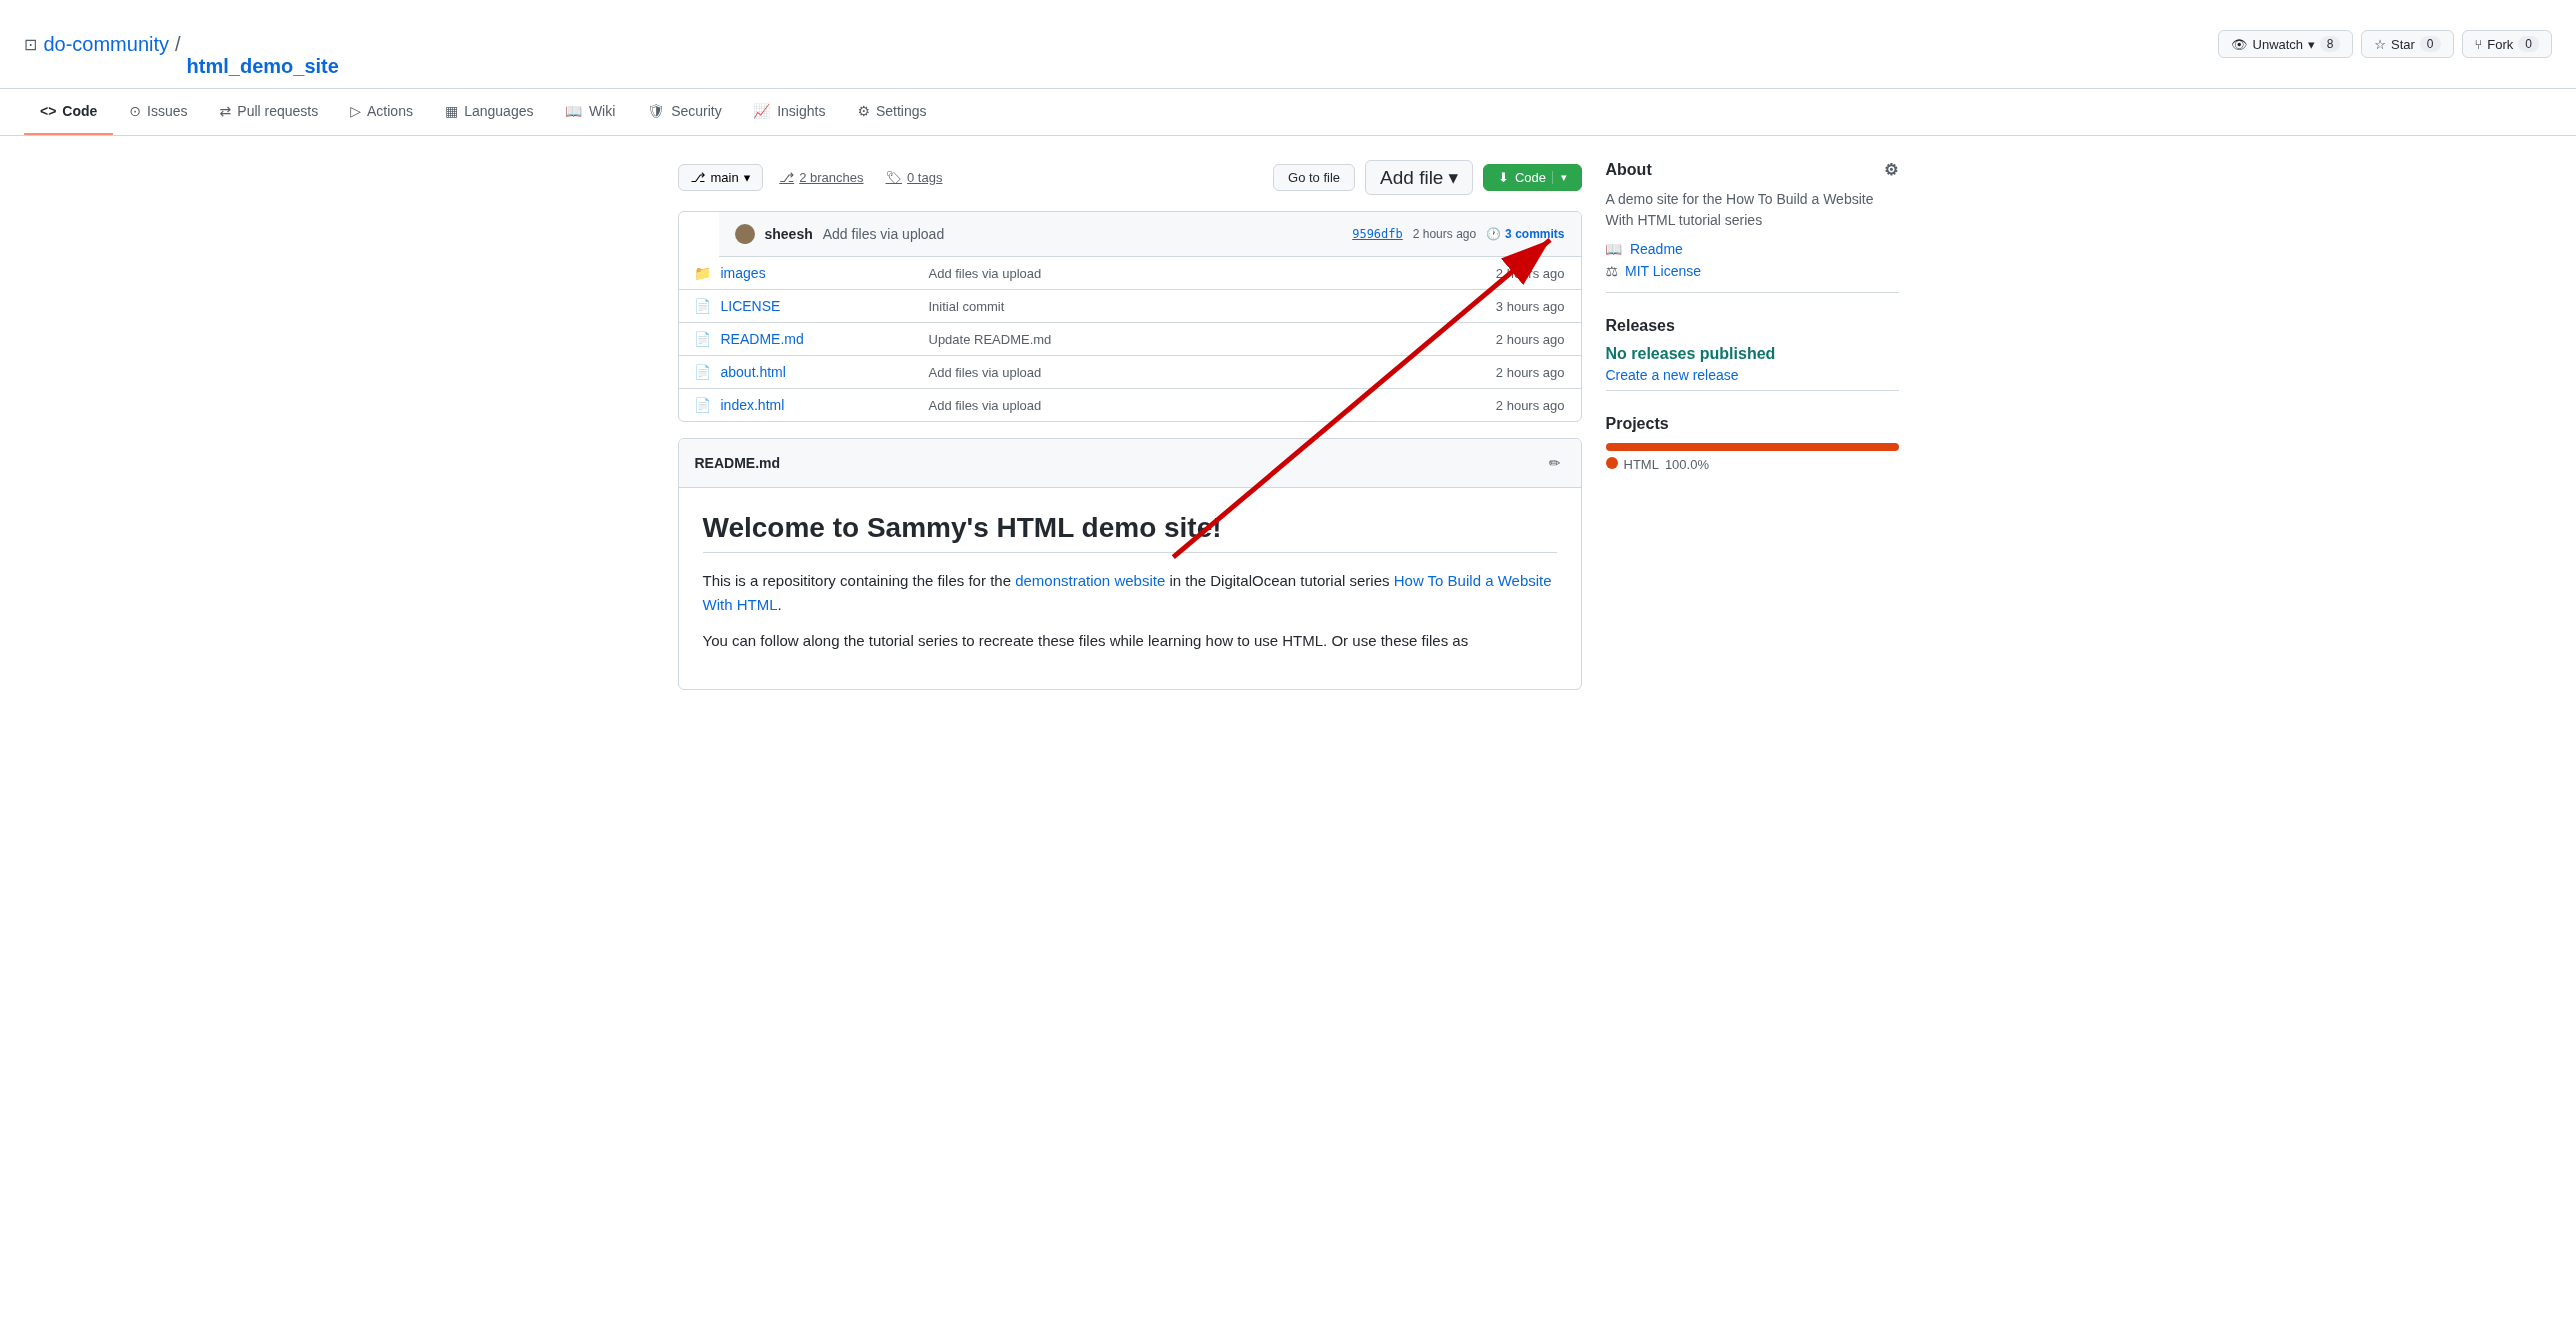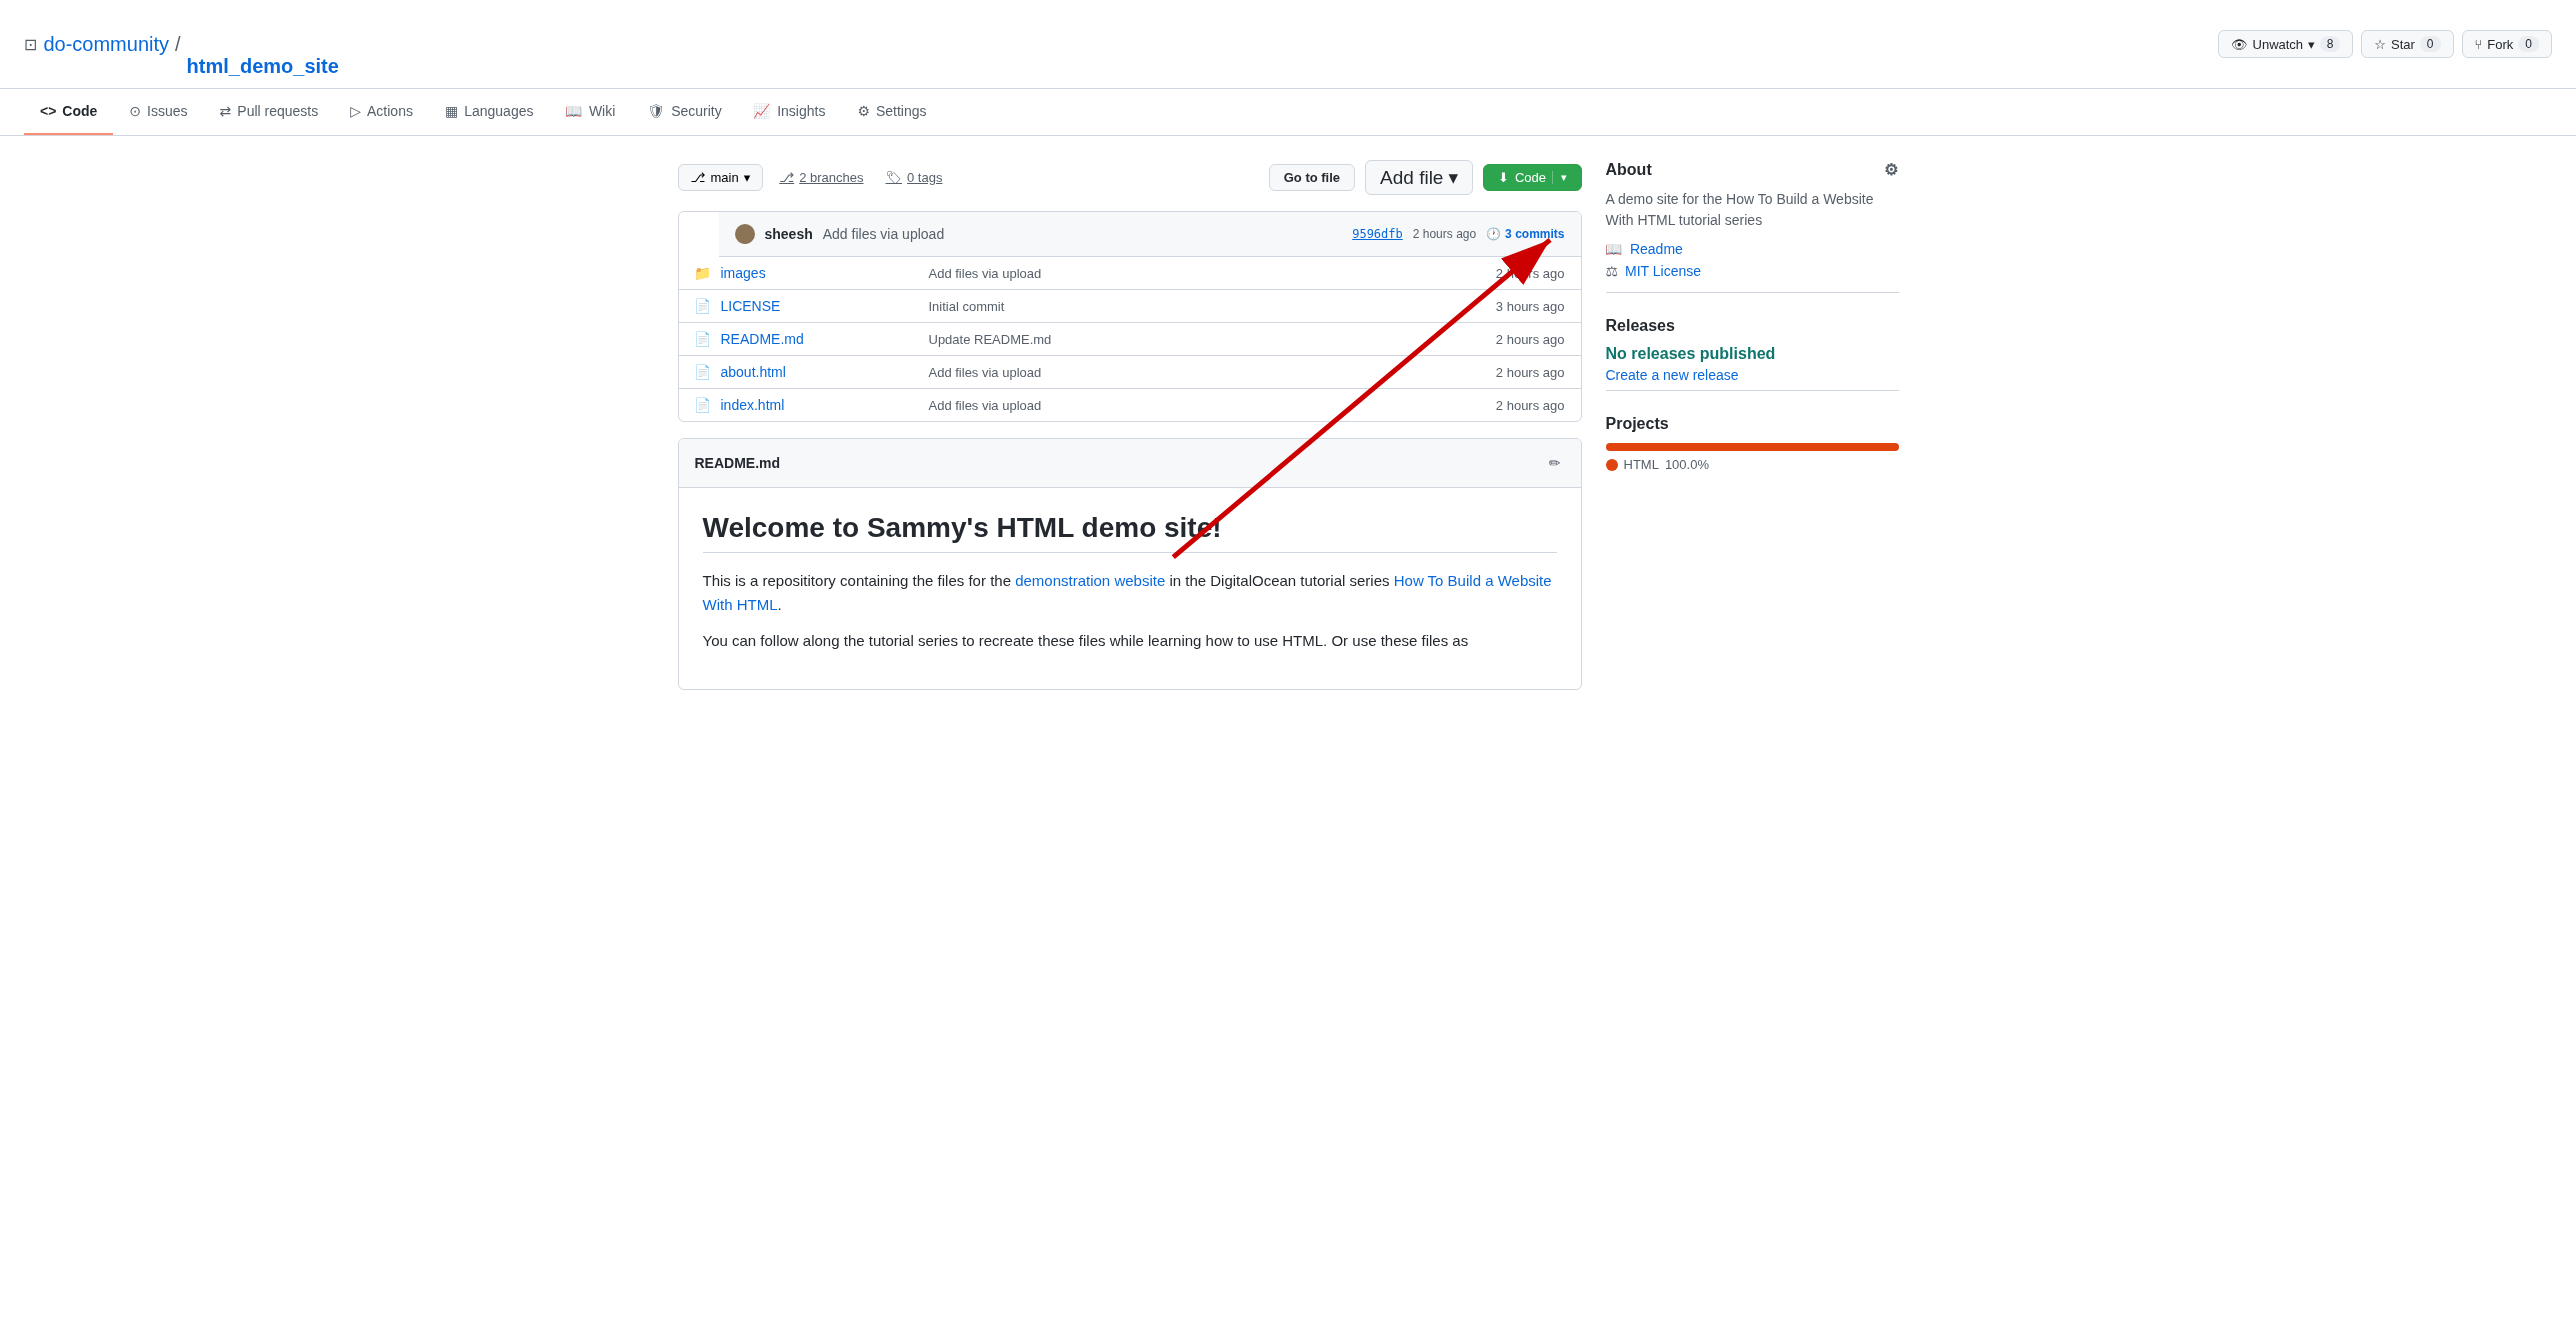--- a/index.html
+++ b/index.html
@@ -25,21 +25,21 @@
     
     .main-layout { display: flex; gap: 24px; padding: 24px; max-width: 1269px; margin: 0 auto; }
     .main-content { flex: 1; min-width: 0; }
     .sidebar { width: 293px; flex-shrink: 0; }
 
     
     .repo-toolbar { display: flex; align-items: center; gap: 10px; margin-bottom: 16px; flex-wrap: wrap; }
     .branch-selector { display: flex; align-items: center; gap: 5px; padding: 5px 12px; border: 1px solid #d0d7de; border-radius: 6px; background: #f6f8fa; font-size: 13px; cursor: pointer; font-weight: 500; }
     .meta-link { display: flex; align-items: center; gap: 5px; color: #57606a; font-size: 13px; cursor: pointer; padding: 5px 6px; }
     .spacer { flex: 1; }
-    .goto-btn { padding: 5px 14px; border: 1px solid #d0d7de; border-radius: 6px; background: #f6f8fa; font-size: 13px; cursor: pointer; color: #24292f; font-weight: 700; }
+    .goto-btn { padding: 5px 14px; border: 1px solid #d0d7de; border-radius: 6px; background: #f6f8fa; font-size: 13px; cursor: pointer; color: #24292f; font-weight: 400; }
     .add-file-btn { display: flex; align-items: center; gap: 5px; padding: 5px 14px; border: 1px solid #d0d7de; border-radius: 6px; background: #f6f8fa; font-size: 19px; cursor: pointer; color: #24292f; font-weight: 500; }
     .code-btn { display: flex; align-items: center; gap: 6px; padding: 5px 14px; border: 1px solid #2ea043; border-radius: 6px; background: #2da44e; font-size: 13px; cursor: pointer; color: #fff; font-weight: 500; }
     .code-btn .drop-arrow { font-size: 11px; border-left: 1px solid rgba(255,255,255,0.3); padding-left: 8px; }
 
     
     .file-table { border: 1px solid #d0d7de; border-radius: 6px; overflow: hidden; margin-bottom: 16px; }
     .commit-row { display: flex; align-items: center; gap: 10px; padding: 12px 16px; background: #f6f8fa; border-bottom: 1px solid #d0d7de; margin-left: 40px; }
     .commit-avatar { width: 20px; height: 20px; border-radius: 50%; background: #8b7355; display: inline-flex; align-items: center; justify-content: center; color: #fff; font-size: 10px; overflow: hidden; }
     .commit-author { font-weight: 600; color: #24292f; font-size: 14px; }
     .commit-message { color: #57606a; font-size: 14px; }
@@ -75,21 +75,21 @@
     .sidebar-gear { color: #57606a; cursor: pointer; font-size: 16px; }
     .sidebar-desc { font-size: 14px; color: #57606a; line-height: 1.5; margin-bottom: 10px; }
     .sidebar-link-row { display: flex; align-items: center; gap: 7px; margin-bottom: 6px; color: #57606a; font-size: 14px; }
     .sidebar-link-row a { color: #0969da; text-decoration: none; font-size: 14px; }
     .releases-title { font-size: 16px; font-weight: 600; margin-bottom: 10px; }
     .releases-text { font-size: 16px; color: #0f766e; margin-bottom: 4px; font-weight: bold; }
     .releases-link { color: #0969da; font-size: 14px; text-decoration: none; }
     .packages-title { font-size: 16px; font-weight: 600; margin-bottom: 10px; }
     .lang-bar-container { margin-top: 8px; }
     .lang-bar { height: 8px; border-radius: 6px; background: #e0440e; width: 100%; margin-bottom: 6px; }
-    .lang-label { display: flex; align-items: center; gap: 6px; font-size: 13px; color: #57606a; }
+    .lang-label { display: flex; gap: 6px; font-size: 13px; color: #57606a; }
     .lang-dot { width: 12px; height: 12px; border-radius: 50%; background: #e0440e; flex-shrink: 0; }
 
     
     .content-relative { position: relative; }
 
     
     .red-arrow-svg { position: absolute; top: 30px; left: 297px; width: 694px; height: 397px; pointer-events: none; z-index: 10; }
   </style>
 </head>
 <body>

